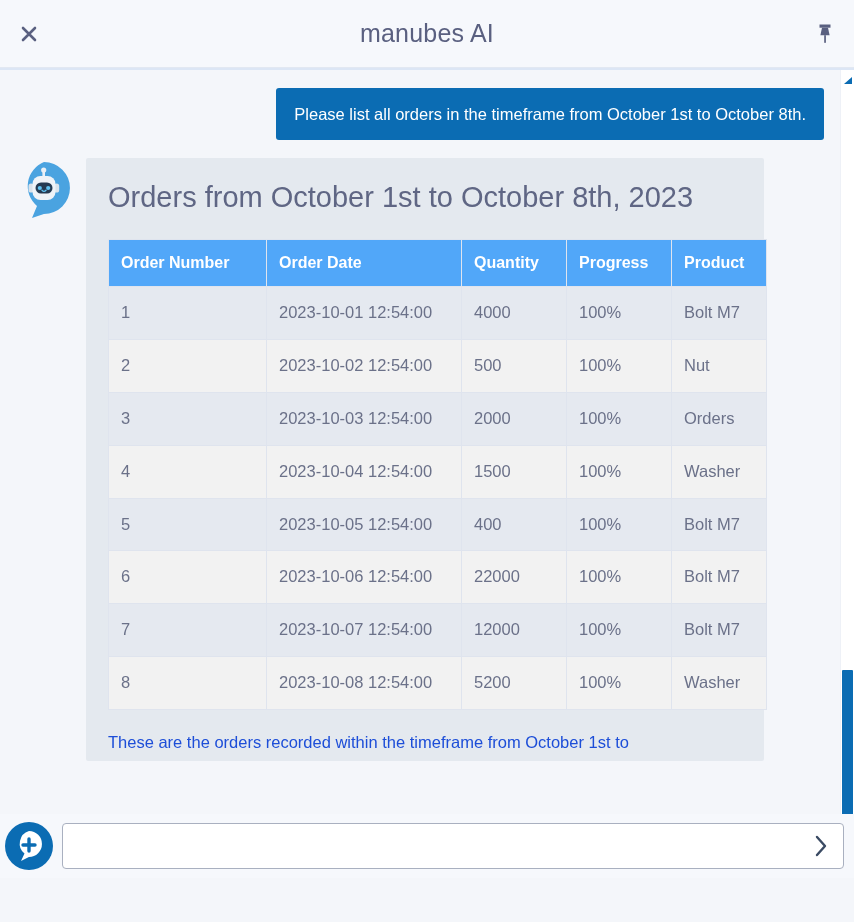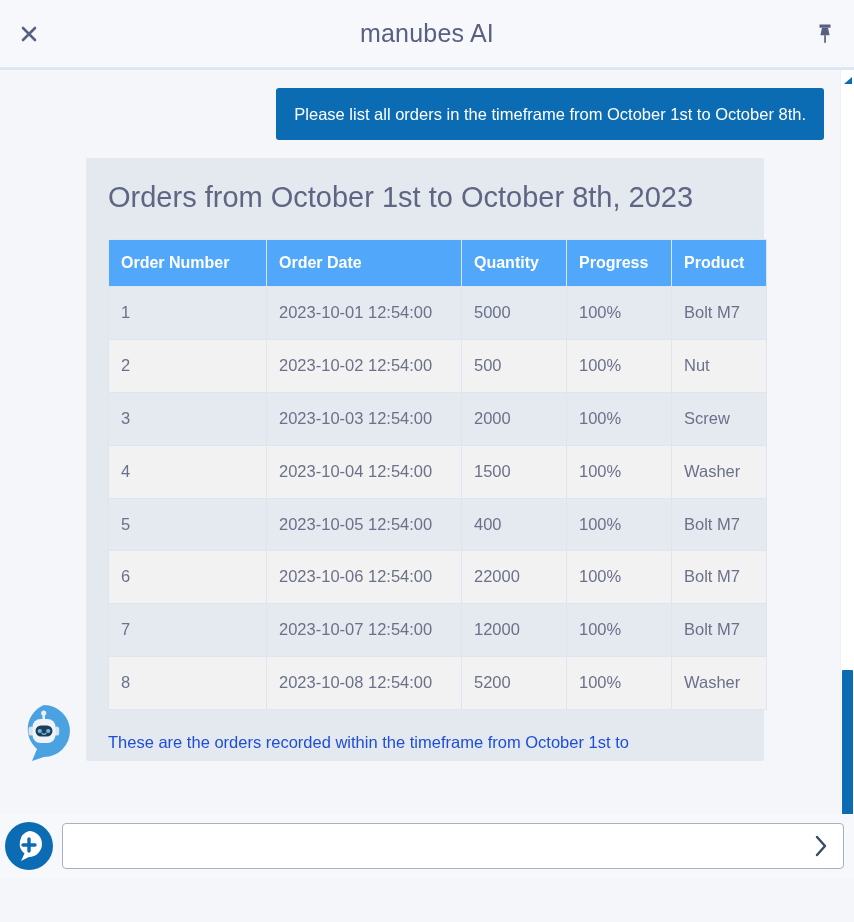--- a/index.html
+++ b/index.html
@@ -81,21 +81,21 @@
   }
   .user-time {
     margin-top: 8px;
     font-size: 15.5px;
     color: #8b91a5;
   }
 
   
   .bot-row {
     display: flex;
-    align-items: flex-end;
+    align-items: flex-start;
     margin-top: 18px;
     padding-left: 16px;
   }
   .avatar {
     flex: 0 0 58px;
     width: 58px; height: 58px;
     margin-right: 12px;
     margin-top: 2px;
   }
   .avatar svg { display: block; width: 58px; height: 58px; }
@@ -305,37 +305,37 @@
                 <th>Order Date</th>
                 <th>Quantity</th>
                 <th>Progress</th>
                 <th>Product</th>
               </tr>
             </thead>
             <tbody>
                 <tr>
                   <td>1</td>
                   <td>2023-10-01 12:54:00</td>
-                  <td>5000</td>
+                  <td>4000</td>
                   <td>100%</td>
                   <td>Bolt M7</td>
                 </tr>
                 <tr>
                   <td>2</td>
                   <td>2023-10-02 12:54:00</td>
                   <td>500</td>
                   <td>100%</td>
                   <td>Nut</td>
                 </tr>
                 <tr>
                   <td>3</td>
                   <td>2023-10-03 12:54:00</td>
                   <td>2000</td>
                   <td>100%</td>
-                  <td>Screw</td>
+                  <td>Orders</td>
                 </tr>
                 <tr>
                   <td>4</td>
                   <td>2023-10-04 12:54:00</td>
                   <td>1500</td>
                   <td>100%</td>
                   <td>Washer</td>
                 </tr>
                 <tr>
                   <td>5</td>

